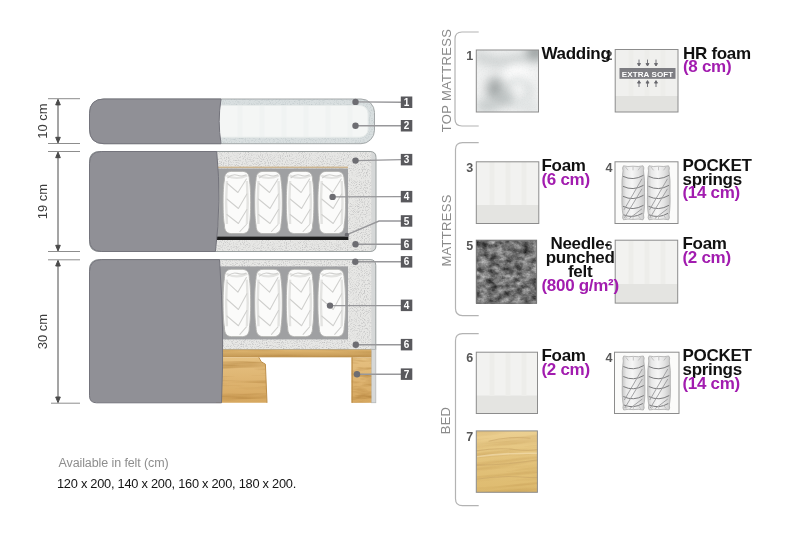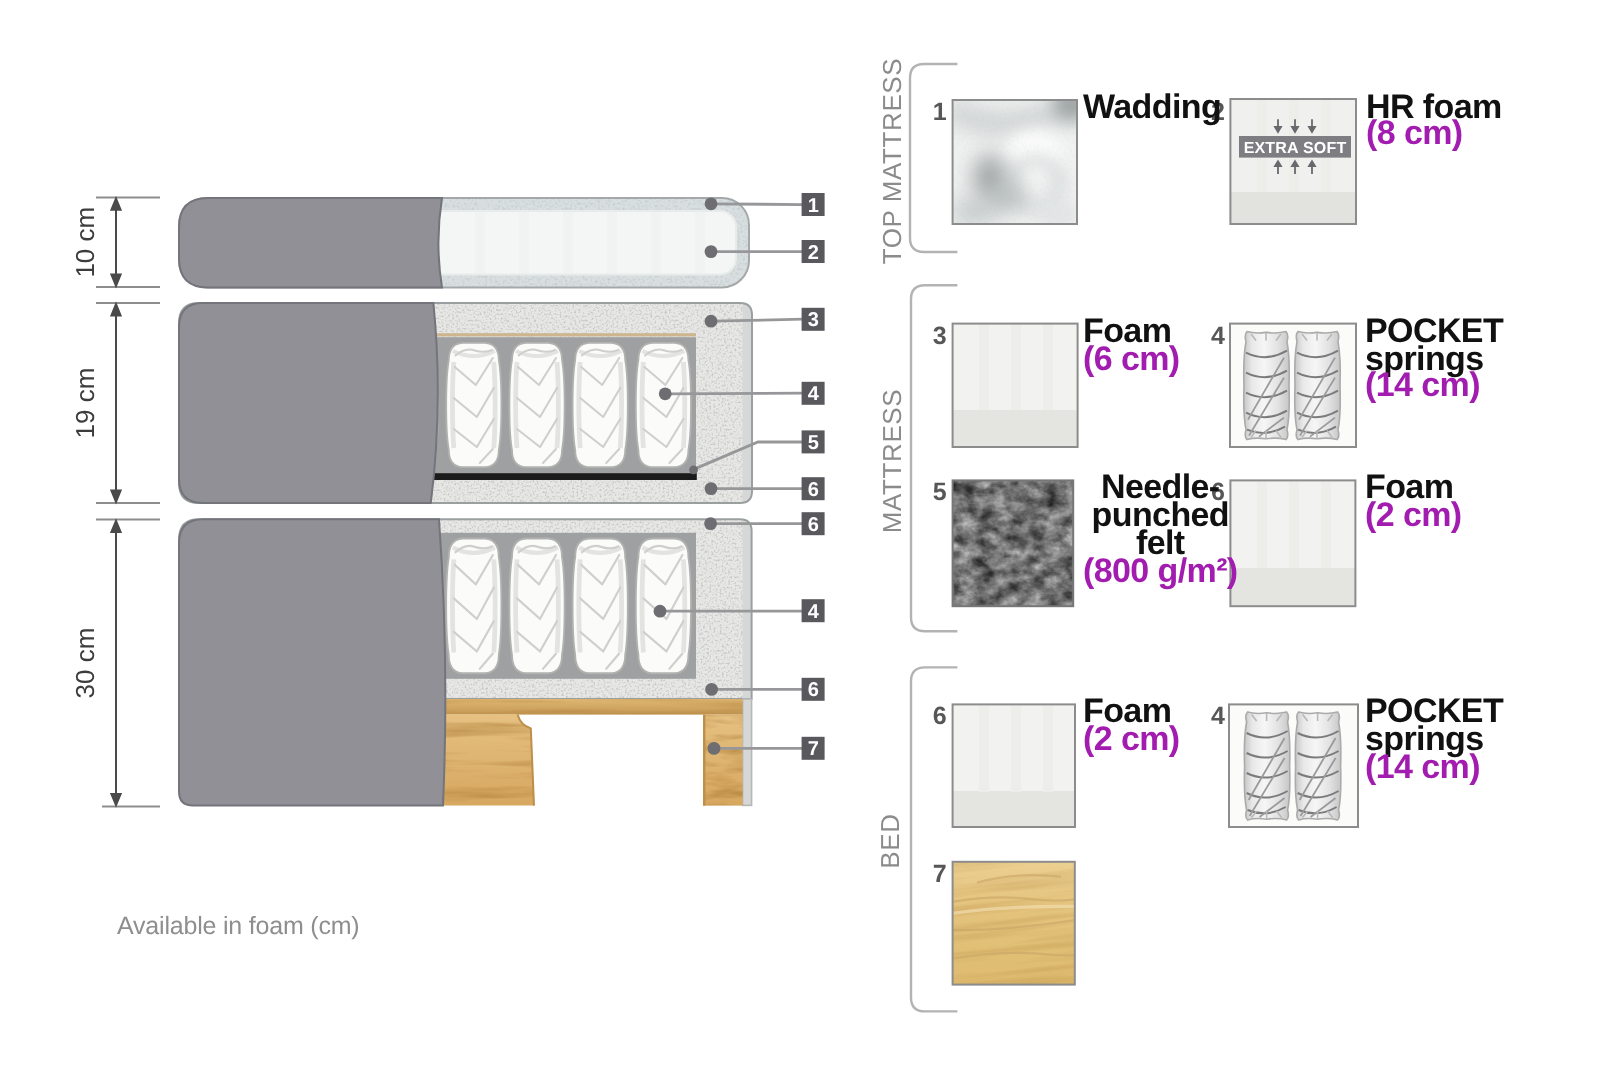--- a/index.html
+++ b/index.html
@@ -387,14 +387,15 @@
 
 <div class="t" style="left:541.5px;top:46.5px;">Wadding</div>
 <div class="t" style="left:683px;top:46.5px;">HR foam<br><span class="sz">(8 cm)</span></div>
 <div class="t" style="left:541.5px;top:158.8px;">Foam<br><span class="sz">(6 cm)</span></div>
 <div class="t" style="left:682.5px;top:158.8px;">POCKET<br>springs<br><span class="sz">(14 cm)</span></div>
 <div class="t" style="left:541.5px;top:237.2px;text-align:center;">Needle-<br>punched<br>felt<br><span class="sz">(800 g/m²)</span></div>
 <div class="t" style="left:682.5px;top:237.2px;">Foam<br><span class="sz">(2 cm)</span></div>
 <div class="t" style="left:541.5px;top:349.2px;">Foam<br><span class="sz">(2 cm)</span></div>
 <div class="t" style="left:682.5px;top:349.2px;">POCKET<br>springs<br><span class="sz">(14 cm)</span></div>
 
-<div style="position:absolute;left:58.5px;top:456.2px;font-size:12.5px;letter-spacing:-0.1px;color:#8e8e8e;">Available in foam (cm)</div>
+<div style="position:absolute;left:58.5px;top:456.2px;font-size:12.5px;letter-spacing:-0.1px;color:#8e8e8e;">Available in felt (cm)</div>
+<div style="position:absolute;left:57px;top:476.3px;font-size:12.8px;letter-spacing:-0.25px;color:#151515;">120 x 200, 140 x 200, 160 x 200, 180 x 200.</div>
 </div>
 
 </body></html>

